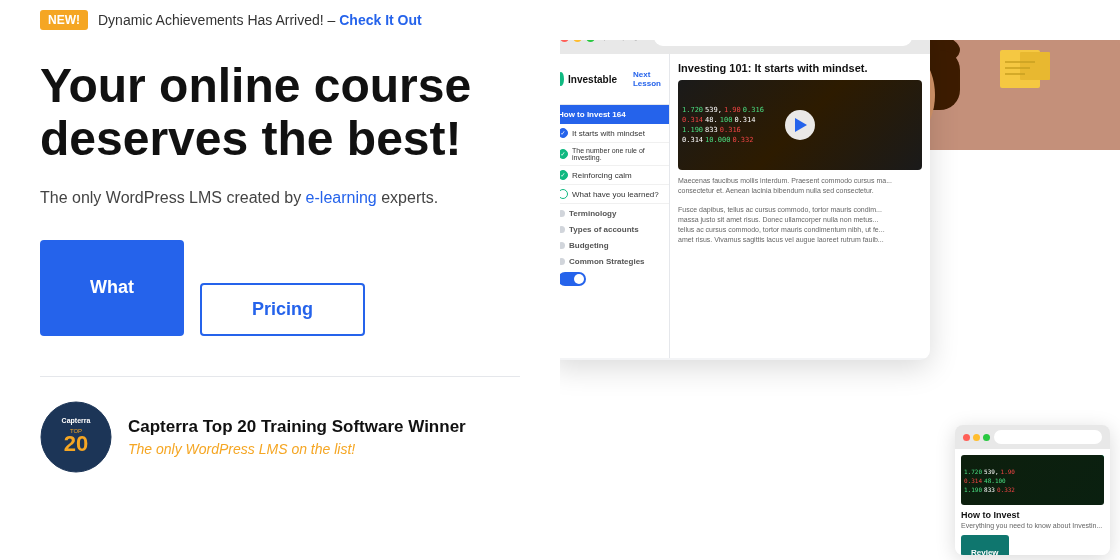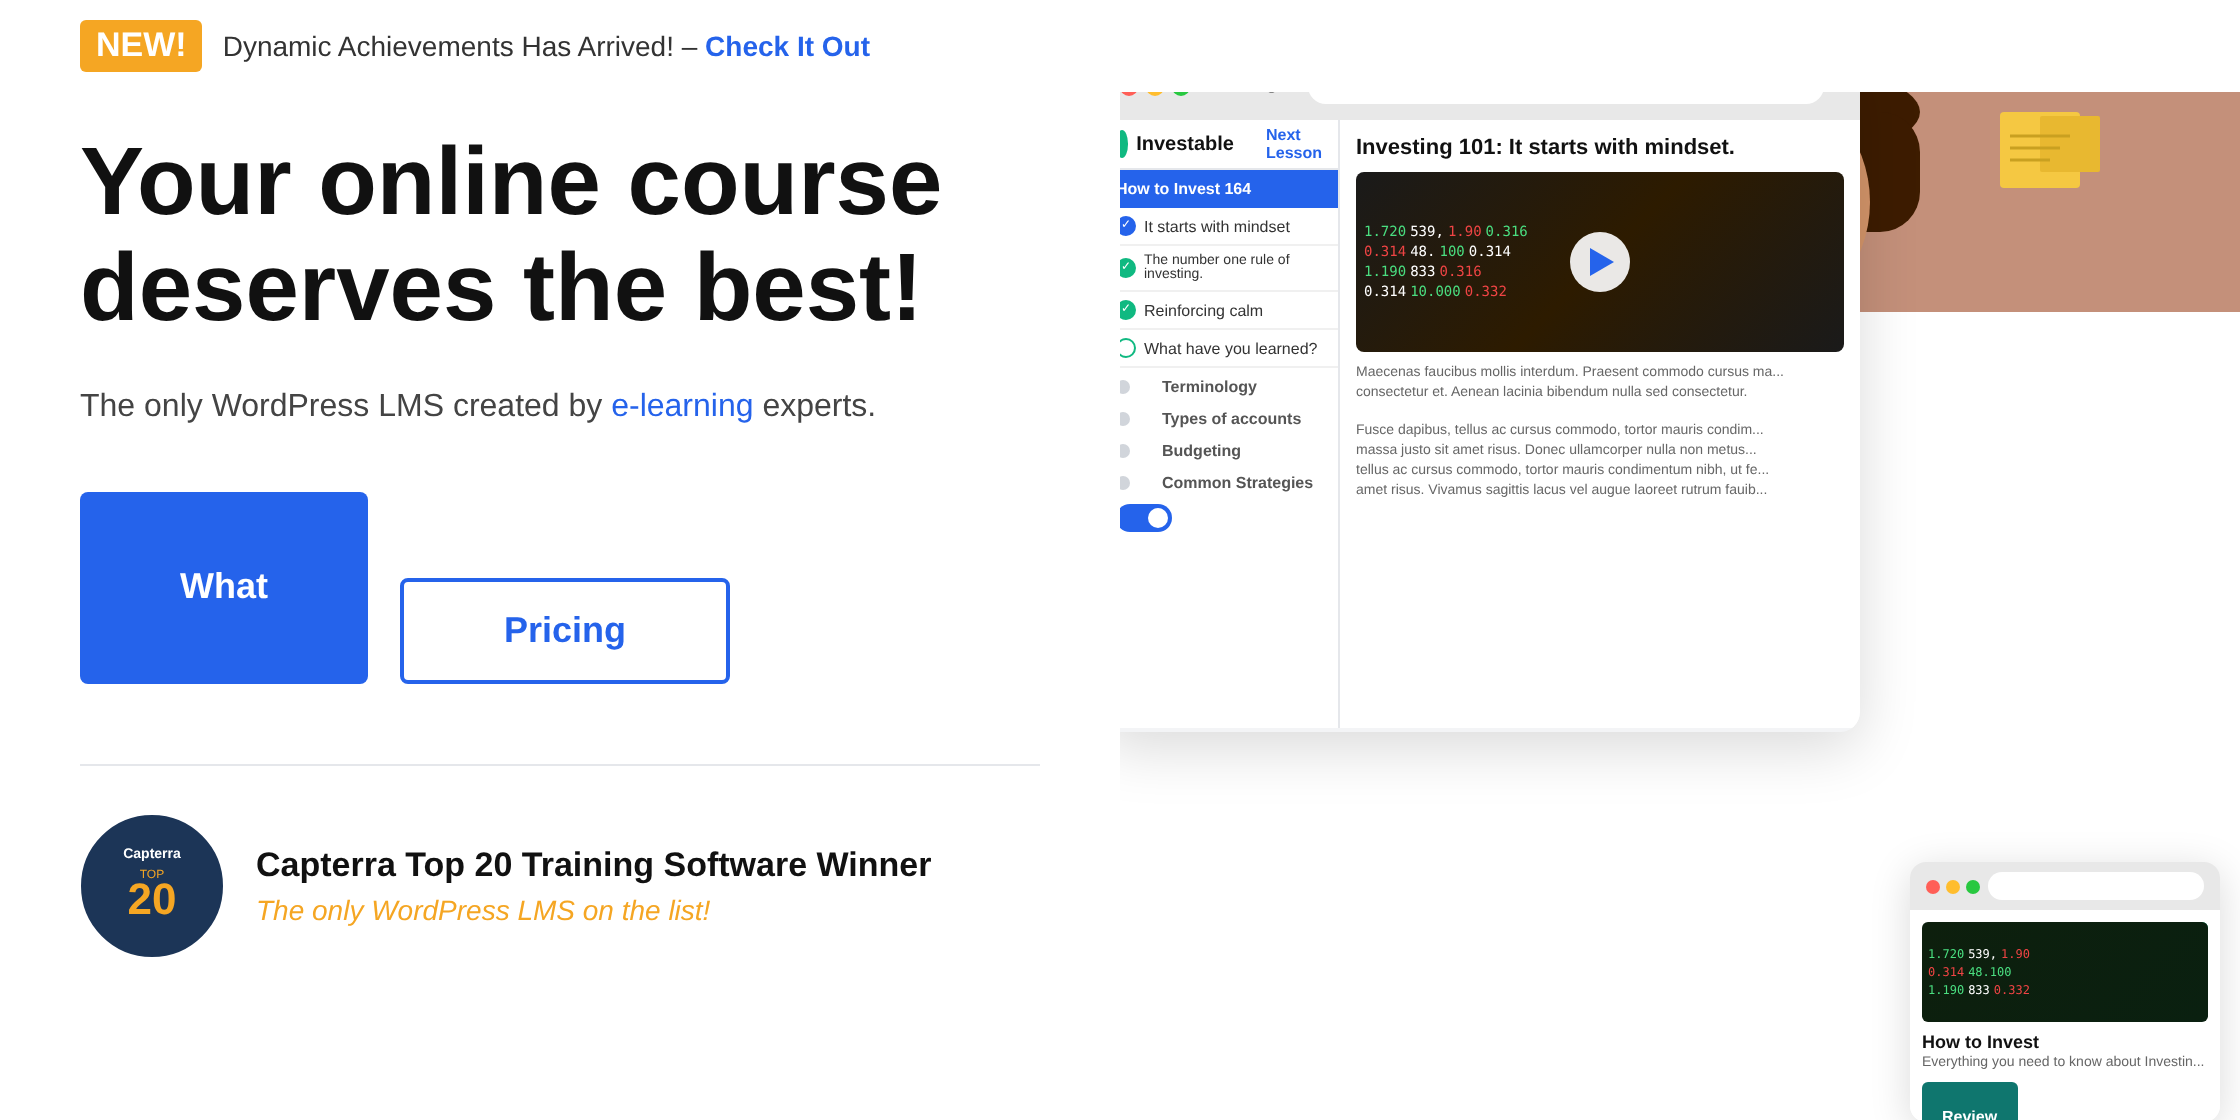--- a/index.html
+++ b/index.html
@@ -17,21 +17,21 @@
       display: flex;
       align-items: center;
       padding: 10px 40px;
       gap: 10px;
       background: #fff;
     }
     .new-badge {
       background: #f5a623;
       color: #fff;
       font-weight: 700;
-      font-size: 17px;
+      font-size: 12px;
       padding: 3px 8px;
       border-radius: 3px;
     }
     .announcement-text {
       font-size: 14px;
       color: #333;
     }
     .announcement-link {
       color: #2563eb;
       font-weight: 600;
@@ -214,21 +214,21 @@
       border-right: 1px solid #e5e7eb;
       padding: 0;
       flex-shrink: 0;
       font-size: 9px;
     }
 
     .sidebar-brand {
       display: flex;
       align-items: center;
       gap: 4px;
-      padding: 3px 8px;
+      padding: 16px 8px;
       border-bottom: 1px solid #e5e7eb;
     }
     .brand-icon {
       width: 14px;
       height: 14px;
       background: #10b981;
       border-radius: 50%;
     }
     .brand-name {
       font-size: 10px;
@@ -295,21 +295,21 @@
       line-height: 1;
     }
 
     .sidebar-group-title {
       font-size: 8px;
       font-weight: 600;
       color: #555;
       padding: 5px 8px 2px;
       display: flex;
       align-items: center;
-      gap: 16px;
+      gap: 4px;
     }
 
     .sidebar-group-dot {
       width: 7px;
       height: 7px;
       border-radius: 50%;
       background: #d1d5db;
       flex-shrink: 0;
     }
 

